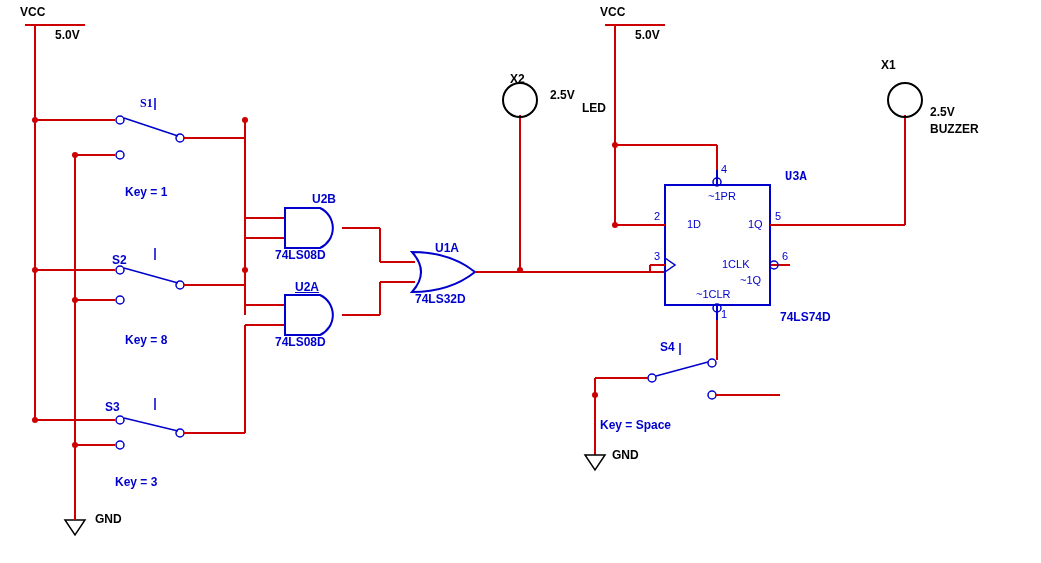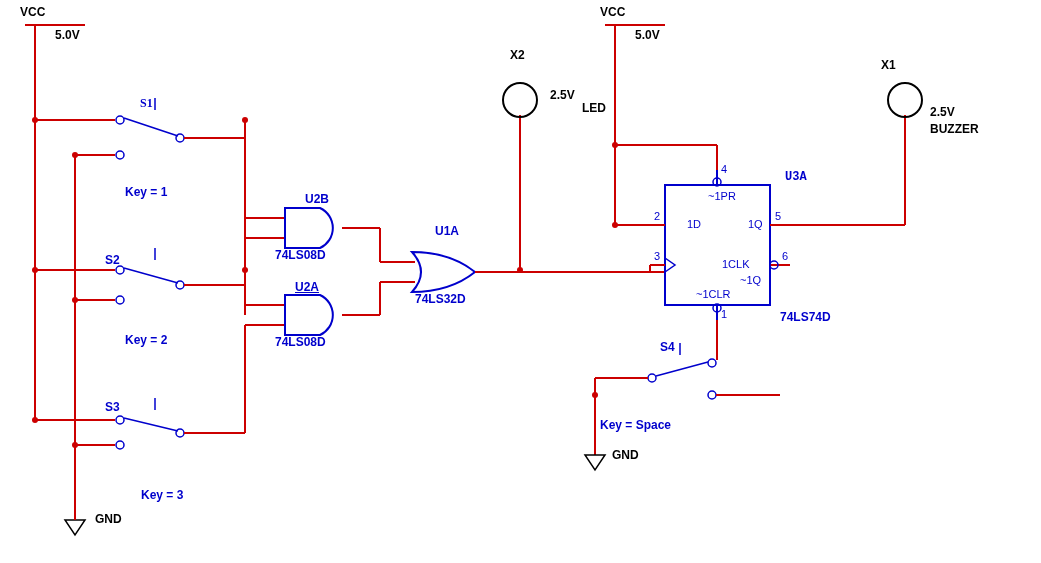--- a/index.html
+++ b/index.html
@@ -218,48 +218,48 @@
 <div class="lbl black" style="left:55px; top:28px;">5.0V</div>
 
 <div class="lbl black" style="left:600px; top:5px;">VCC</div>
 <div class="lbl black" style="left:635px; top:28px;">5.0V</div>
 
 <div class="lbl black" style="left:95px;  top:512px;">GND</div>
 <div class="lbl black" style="left:612px; top:448px;">GND</div>
 
 <div class="lbl blue" style="left:140px; top:96px;font-family:Liberation Serif, serif;">S1</div>
 <div class="lbl blue" style="left:125px; top:185px;">Key = 1</div>
-<div class="lbl blue" style="left:105px; top:253px;">S2</div>
-<div class="lbl blue" style="left:125px; top:333px;">Key = 2</div>
+<div class="lbl blue" style="left:112px; top:253px;">S2</div>
+<div class="lbl blue" style="left:125px; top:333px;">Key = 8</div>
 <div class="lbl blue" style="left:105px; top:400px;">S3</div>
-<div class="lbl blue" style="left:115px; top:488px;margin-left:26px;">Key = 3</div>
+<div class="lbl blue" style="left:115px; top:475px;">Key = 3</div>
 <div class="lbl blue" style="left:660px; top:340px;">S4</div>
 <div class="lbl blue" style="left:600px; top:418px;">Key = Space</div>
 
-<div class="lbl blue" style="left:305px; top:192px;">U2B</div>
+<div class="lbl blue" style="left:312px; top:192px;">U2B</div>
 <div class="lbl blue" style="left:275px; top:248px;">74LS08D</div>
 <div class="lbl blue" style="left:295px; top:280px;text-decoration:underline;">U2A</div>
 <div class="lbl blue" style="left:275px; top:335px;">74LS08D</div>
-<div class="lbl blue" style="left:435px; top:224px;">U1A</div>
+<div class="lbl blue" style="left:435px; top:241px;">U1A</div>
 <div class="lbl blue" style="left:415px; top:292px;">74LS32D</div>
 <div class="lbl blue" style="left:785px; top:170px;font-family:Liberation Mono, monospace;">U3A</div>
 <div class="lbl blue" style="left:780px; top:310px;">74LS74D</div>
 
 <div class="lbl small" style="left:700px; top:190px;margin-left:8px;">~1PR</div>
 <div class="lbl small" style="left:672px; top:218px;margin-left:15px;">1D</div>
 <div class="lbl small" style="left:748px; top:218px;">1Q</div>
 <div class="lbl small" style="left:678px; top:258px;margin-left:44px;">1CLK</div>
 <div class="lbl small" style="left:740px; top:274px;">~1Q</div>
 <div class="lbl small" style="left:696px; top:288px;">~1CLR</div>
 
 <div class="lbl small" style="left:721px; top:163px;">4</div>
 <div class="lbl small" style="left:654px; top:210px;">2</div>
 <div class="lbl small" style="left:654px; top:250px;">3</div>
 <div class="lbl small" style="left:775px; top:210px;">5</div>
 <div class="lbl small" style="left:782px; top:250px;">6</div>
 <div class="lbl small" style="left:721px; top:308px;">1</div>
 
-<div class="lbl black" style="left:510px; top:48px;">X2</div>
+<div class="lbl black" style="left:510px; top:72px;">X2</div>
 <div class="lbl black" style="left:550px; top:88px;">2.5V</div>
 <div class="lbl black" style="left:550px; top:101px;margin-left:32px;">LED</div>
 <div class="lbl black" style="left:869px; top:58px;margin-left:12px;">X1</div>
 <div class="lbl black" style="left:930px; top:105px;">2.5V</div>
 <div class="lbl black" style="left:930px; top:122px;">BUZZER</div>
 
 </body></html>

